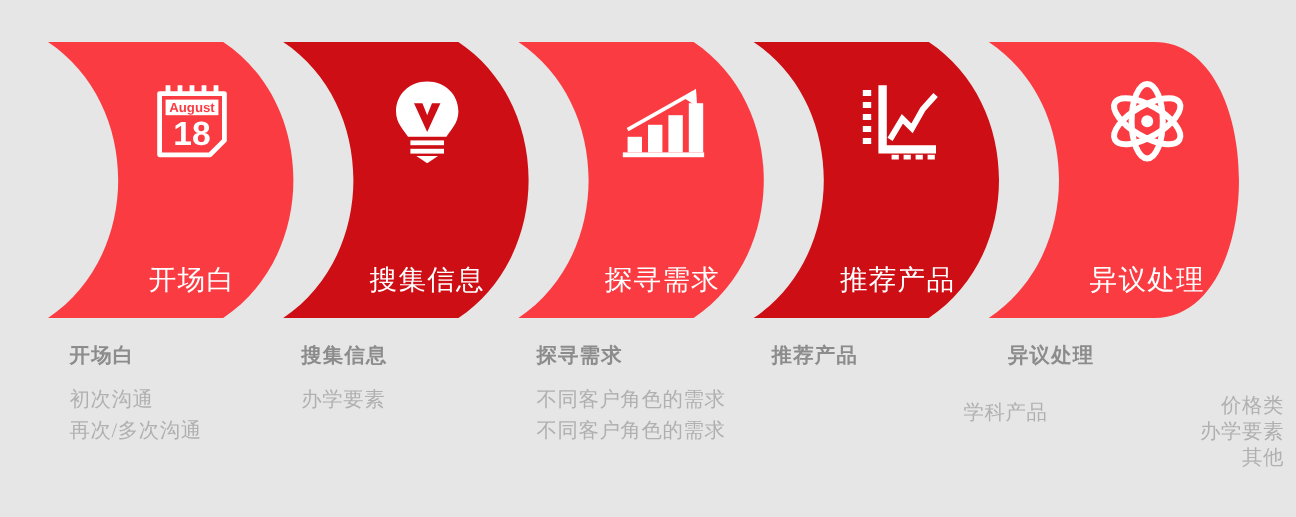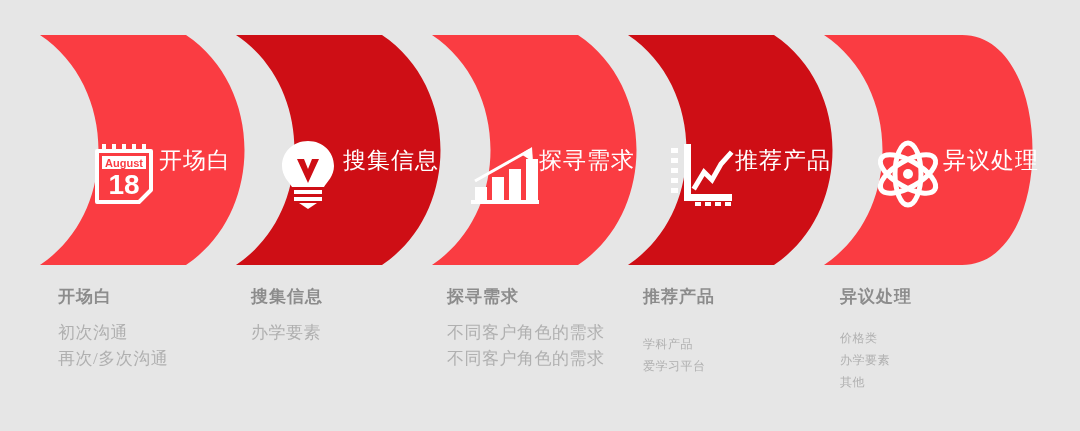--- a/index.html
+++ b/index.html
@@ -33,27 +33,27 @@
     left: 0;
     top: 0;
     width: 1080px;
     height: 280px;
     display: block;
   }
 
   
   .step-overlay {
     position: absolute;
-    top: 35px;
+    top: 19px;
     height: 230px;
     width: 200px;
     display: flex;
-    flex-direction: row;
+    flex-direction: column;
     align-items: center;
-    justify-content: center;
+    justify-content: space-between;
     pointer-events: none;
   }
   .step-icon {
     margin-top: 47px;
     width: 70px;
     height: 70px;
     display: flex;
     align-items: center;
     justify-content: center;
   }
@@ -88,21 +88,21 @@
     letter-spacing: 1px;
     white-space: nowrap;
   }
   .legend-items {
     margin-top: 12px;
     font-family: "Liberation Serif", "DejaVu Serif", serif;
     color: #b0b0b0;
     letter-spacing: 0.5px;
   }
   .legend-items.size-big  { font-size: 17px; line-height: 26px; }
-  .legend-items.size-small{ font-size: 12px; line-height: 22px; }
+  .legend-items.size-small{ font-size: 17px; line-height: 22px; text-align: right; }
   .legend-item { white-space: nowrap; }
 </style>
 </head>
 <body>
 
 <div id="stage">
 
   <div id="chevron-band">
     <svg id="chevron-svg" viewBox="0 0 1080 280">
       <defs>
@@ -246,21 +246,20 @@
       <div class="legend-items size-big">
         <div class="legend-item">不同客户角色的需求</div>
         <div class="legend-item">不同客户角色的需求</div>
       </div>
     </div>
 
     <div class="legend-col" style="left:643px;">
       <div class="legend-heading">推荐产品</div>
       <div class="legend-items size-small" style="margin-top:25px;">
         <div class="legend-item">学科产品</div>
-        <div class="legend-item">爱学习平台</div>
       </div>
     </div>
 
     <div class="legend-col" style="left:840px;">
       <div class="legend-heading">异议处理</div>
       <div class="legend-items size-small" style="margin-top:19px;">
         <div class="legend-item">价格类</div>
         <div class="legend-item">办学要素</div>
         <div class="legend-item">其他</div>
       </div>

